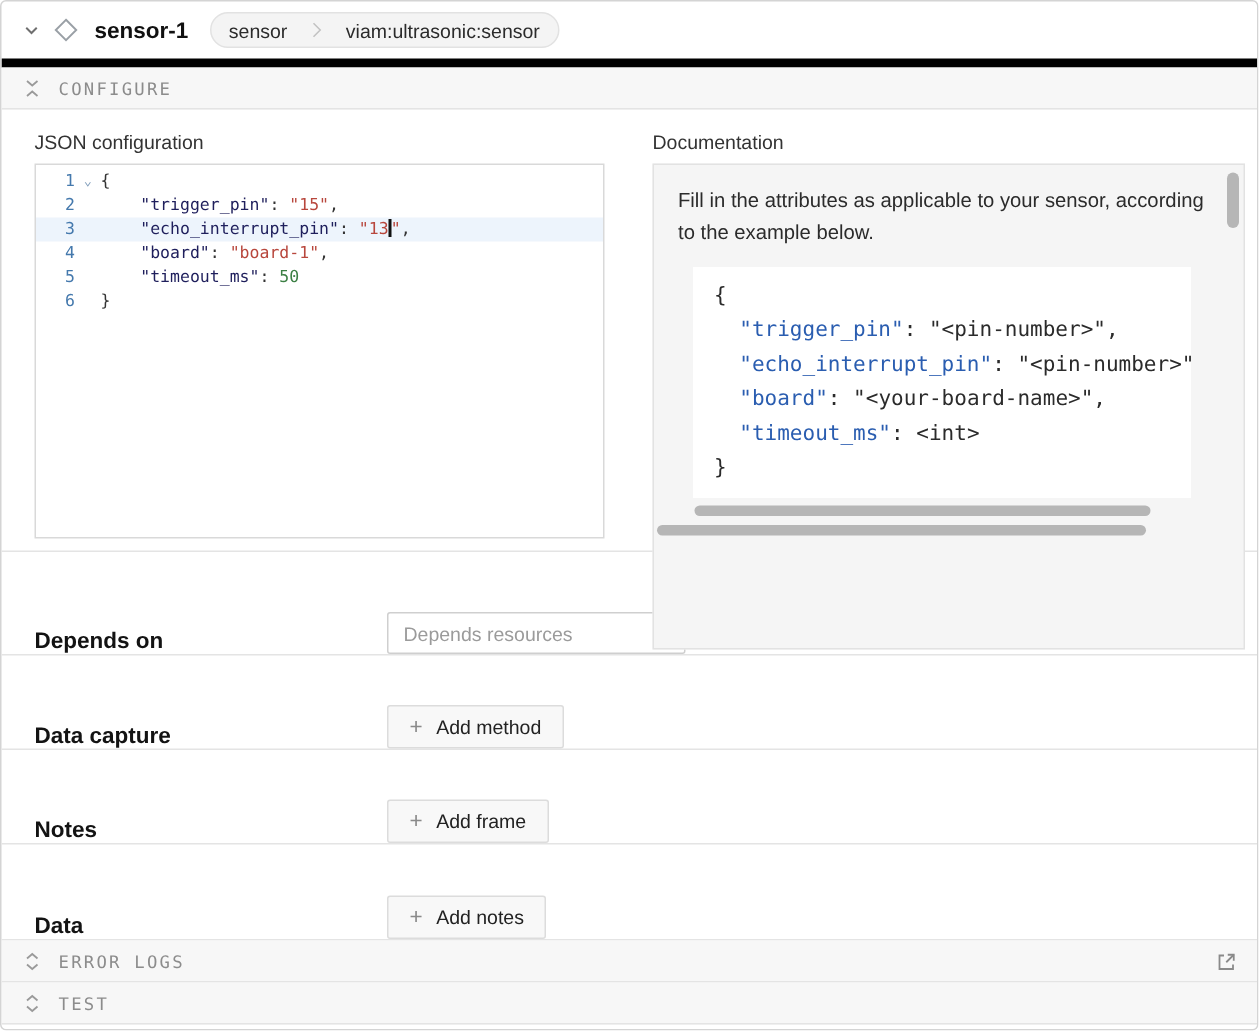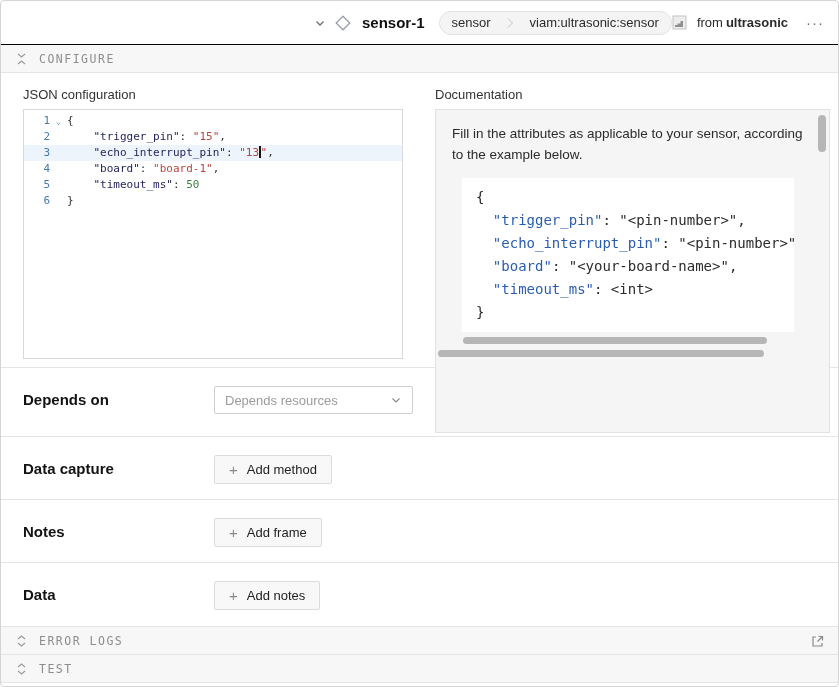--- a/index.html
+++ b/index.html
@@ -2,22 +2,22 @@
 <html style="--accent-highlight: #edf4fc; --json-key: #1f1f5c; --json-string: #b8473d; --json-number: #3d8045; --doc-key: #2a5db0;"><head>
 <meta charset="utf-8">
 <style>
   html,body{margin:0;padding:0;background:#fff;}
   .page{
     width:839px;height:687px;box-sizing:border-box;background:#fff;
     border:1px solid #d4d4d4;border-radius:4px;overflow:hidden;
     font-family:"Liberation Sans",sans-serif;color:#222;
   }
   
-  .topbar{height:44px;box-sizing:border-box;border-bottom:1px solid #000000;
-    display:flex;align-items:center;justify-content:flex-end;padding:0 14px 0 14px;}
+  .topbar{height:44px;box-sizing:border-box;border-bottom:6px solid #000000;
+    display:flex;align-items:center;justify-content:space-between;padding:0 14px 0 14px;}
   .topbar-left{display:flex;align-items:center;gap:8px;}
   .chev-btn{display:flex;align-items:center;color:#6f6f6f;cursor:pointer;}
   .comp-name{font-size:15px;font-weight:bold;color:#111;margin-left:2px;}
   .badge{display:inline-flex;align-items:center;gap:16px;height:22px;padding:0 12px;
     background:#f4f4f4;border:1px solid #e2e2e2;border-radius:12px;font-size:13px;color:#2b2b2b;margin-left:6px;}
   .topbar-right{display:flex;align-items:center;gap:10px;}
   .from-text{font-size:13px;color:#2b2b2b;}
   .from-text b{margin-left:3px;}
   .menu-dots{font-size:15px;color:#6f6f6f;letter-spacing:1px;cursor:pointer;margin-left:8px;user-select:none;}
   
@@ -47,22 +47,22 @@
   .doc-intro{font-size:13.5px;line-height:21px;color:#2b2b2b;width:352px;}
   .doc-codebox{margin:13px 0 0 10px;width:332px;box-sizing:border-box;background:#fff;
     padding:8px 0 8px 14px;overflow:hidden;}
   .dc-line{font-family:"DejaVu Sans Mono",monospace;font-size:14px;line-height:23px;white-space:pre;}
   #doc-code .tok-key{color:var(--doc-key,#2a5db0);}
   #doc-code .tok-plain{color:#2b2b2b;}
   .vscroll{position:absolute;right:3px;top:5px;width:8px;height:37px;border-radius:4px;background:#b6b6b6;}
   .code-hscroll{position:absolute;left:27px;top:227px;width:304px;height:7px;border-radius:4px;background:#b6b6b6;}
   .panel-hscroll{position:absolute;left:2px;top:240px;width:326px;height:7px;border-radius:4px;background:#b6b6b6;}
   
-  .row{box-sizing:border-box;display:flex;align-items:flex-start;
-    padding:18px 32px 0 22px;border-bottom:1px solid #e4e4e4;}
+  .row{box-sizing:border-box;display:flex;align-items:flex-end;
+    padding:18px 32px 0 22px;border-bottom:1px solid #e4e4e4;gap:44px;}
   .row-label{flex:none;width:191px;font-size:15px;font-weight:bold;color:#131313;padding-top:5px;}
   .row-tall{height:69px;}
   .row-med{height:63px;}
   .row-med2{height:64px;}
   .select{width:199px;height:28px;box-sizing:border-box;border:1px solid #cfcfcf;border-radius:2px;background:#fff;
     display:flex;align-items:center;justify-content:space-between;padding:0 10px;cursor:pointer;}
   .select .ph{font-size:13px;color:#9b9b9b;}
   .btn{display:inline-flex;align-items:center;gap:9px;height:29px;padding:0 14px;
     background:#f8f8f8;border:1px solid #dcdcdc;border-radius:2px;font-size:13px;color:#222;cursor:pointer;}
   .btn .plus{color:#8a8a8a;font-size:15px;line-height:1;}
@@ -87,30 +87,20 @@
       </span>
       <span class="comp-name">sensor-1</span>
       <span class="badge">
         <span>sensor</span>
         <svg width="7" height="14" viewBox="0 0 7 14">
             <polyline points="1,2.5 5.5,7 1,11.5" fill="none" stroke="#c2c2c2" stroke-width="1"></polyline>
           </svg>
         <span>viam:ultrasonic:sensor</span>
       </span>
     </div>
-    <div class="topbar-right">
-      <span>
-        <svg width="15" height="15" viewBox="0 0 15 15">
-            <rect x="1" y="1" width="13" height="13" fill="#ededed" stroke="#c4c4c4"></rect>
-            <path d="M3 12 H11 V6 H8.5 V8.5 H5.5 V10 H3 Z" fill="#8f8f8f"></path>
-          </svg>
-      </span>
-      <span class="from-text"><span>from</span><b>ultrasonic</b></span>
-      <span class="menu-dots">···</span>
-    </div>
   </div>
 
   <div class="secbar">
     <svg width="13" height="14" viewBox="0 0 13 14">
         <polyline points="3,2 6.5,5 10,2" fill="none" stroke="#9a9a9a" stroke-width="1.2"></polyline>
         <polyline points="3,12 6.5,9 10,12" fill="none" stroke="#9a9a9a" stroke-width="1.2"></polyline>
       </svg>
     <span>CONFIGURE</span>
   </div>
 

